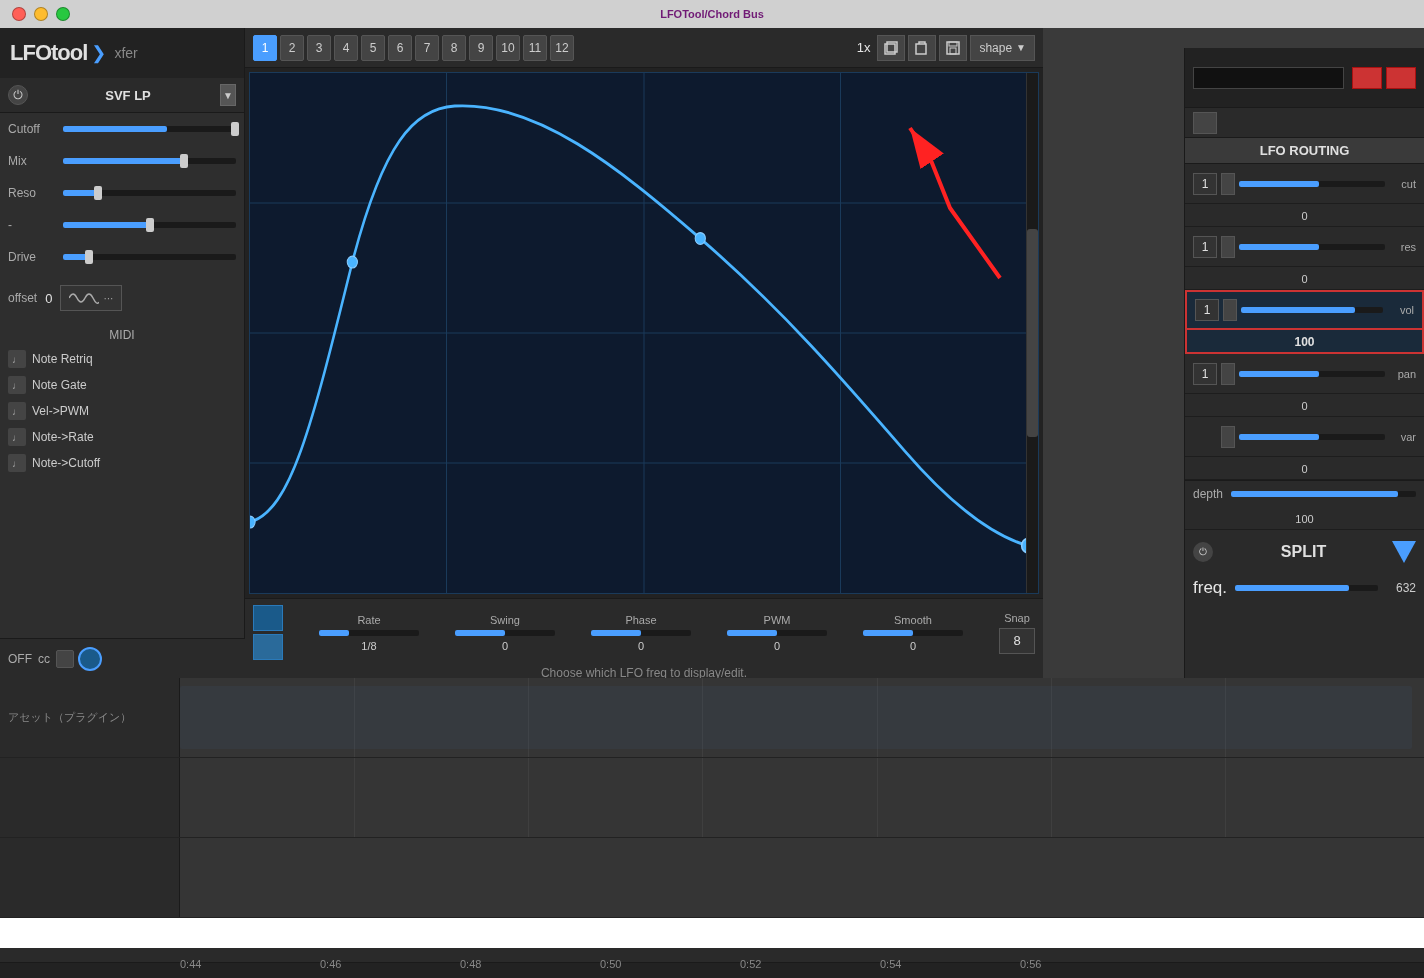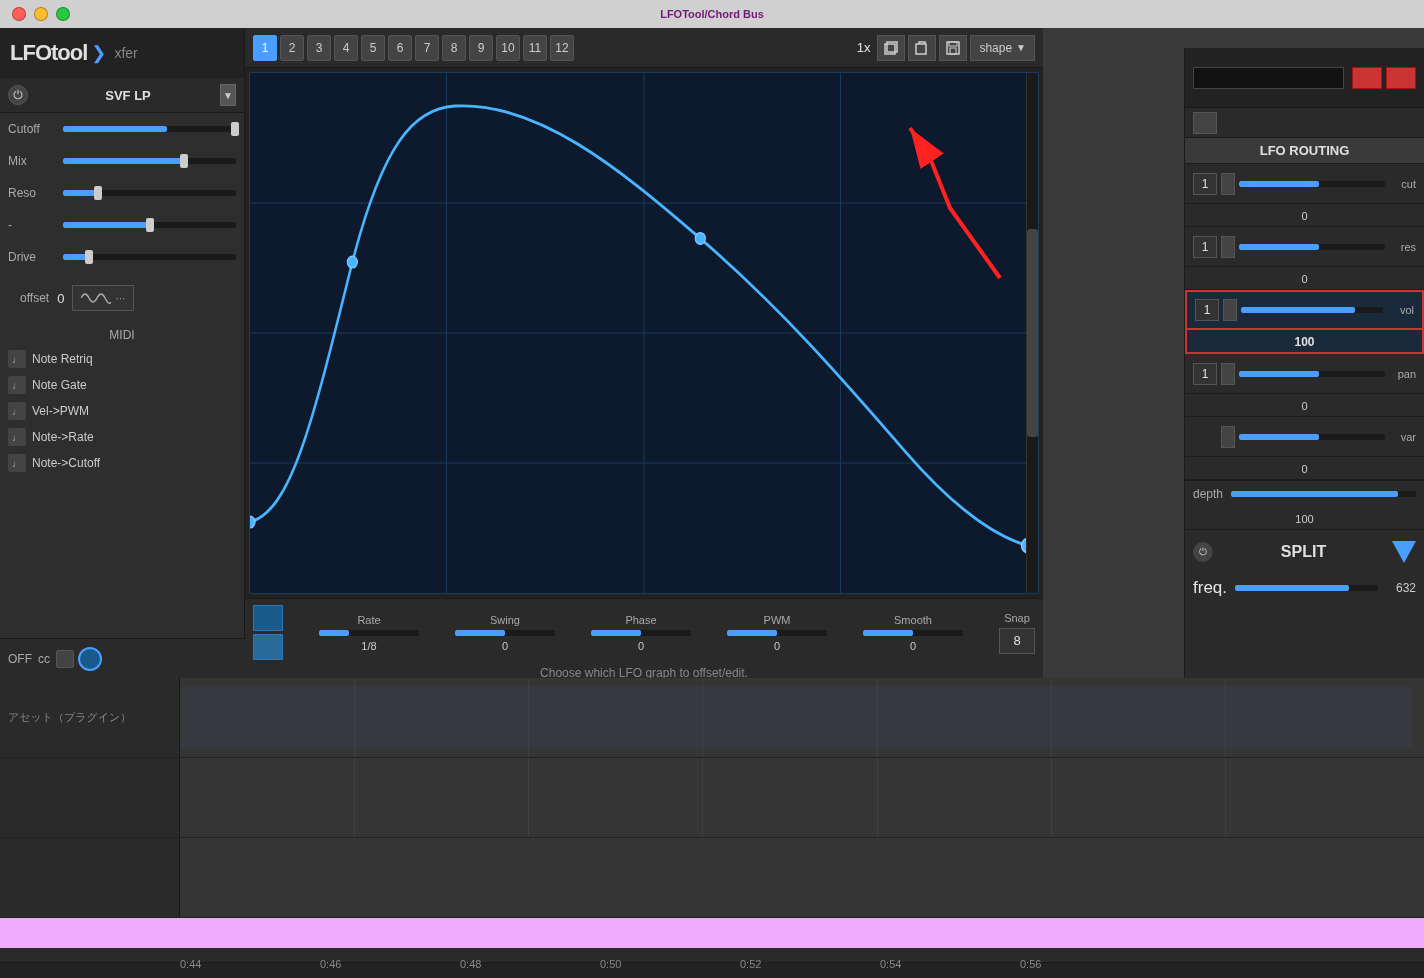--- a/index.html
+++ b/index.html
@@ -161,21 +161,21 @@
       height: 14px;
       background: #ccc;
       border-radius: 2px;
       cursor: pointer;
     }
 
     
     .offset-row {
       display: flex;
       align-items: center;
-      padding: 6px 20px;
+      padding: 6px 8px;
       height: 50px;
     }
     .offset-label {
       color: #aaa;
       font-size: 12px;
       margin-right: 8px;
     }
     .offset-value {
       color: #e0e0e0;
       font-size: 13px;
@@ -601,21 +601,21 @@
       bottom: 8px;
     }
 
     
     .daw-tracks {
       position: absolute;
       bottom: 30px;
       left: 0;
       width: 1424px;
       height: 270px;
-      background: #f0abfc;
+      background: #ffffff;
       overflow: hidden;
     }
     .daw-track {
       height: 80px;
       background: #2e2e2e;
       border-bottom: 1px solid #222;
       display: flex;
     }
     .daw-track-label {
       width: 180px;
@@ -901,21 +901,21 @@
           <span class="control-value">0</span>
         </div>
 
         <div class="control-group">
           <span class="control-label">Snap</span>
           <div class="snap-box">
             <span>8</span>
           </div>
         </div>
       </div>
-      <div class="hint-text">Choose which LFO graph to offset/edit.</div>
+      <div class="hint-text">Choose which LFO freq to display/edit.</div>
     </div>
   </div>
 
 </div>
 
 <div class="right-panel">
 
   <div class="right-top">
     <div class="right-search"></div>
     <div style="display:flex;gap:4px;">

